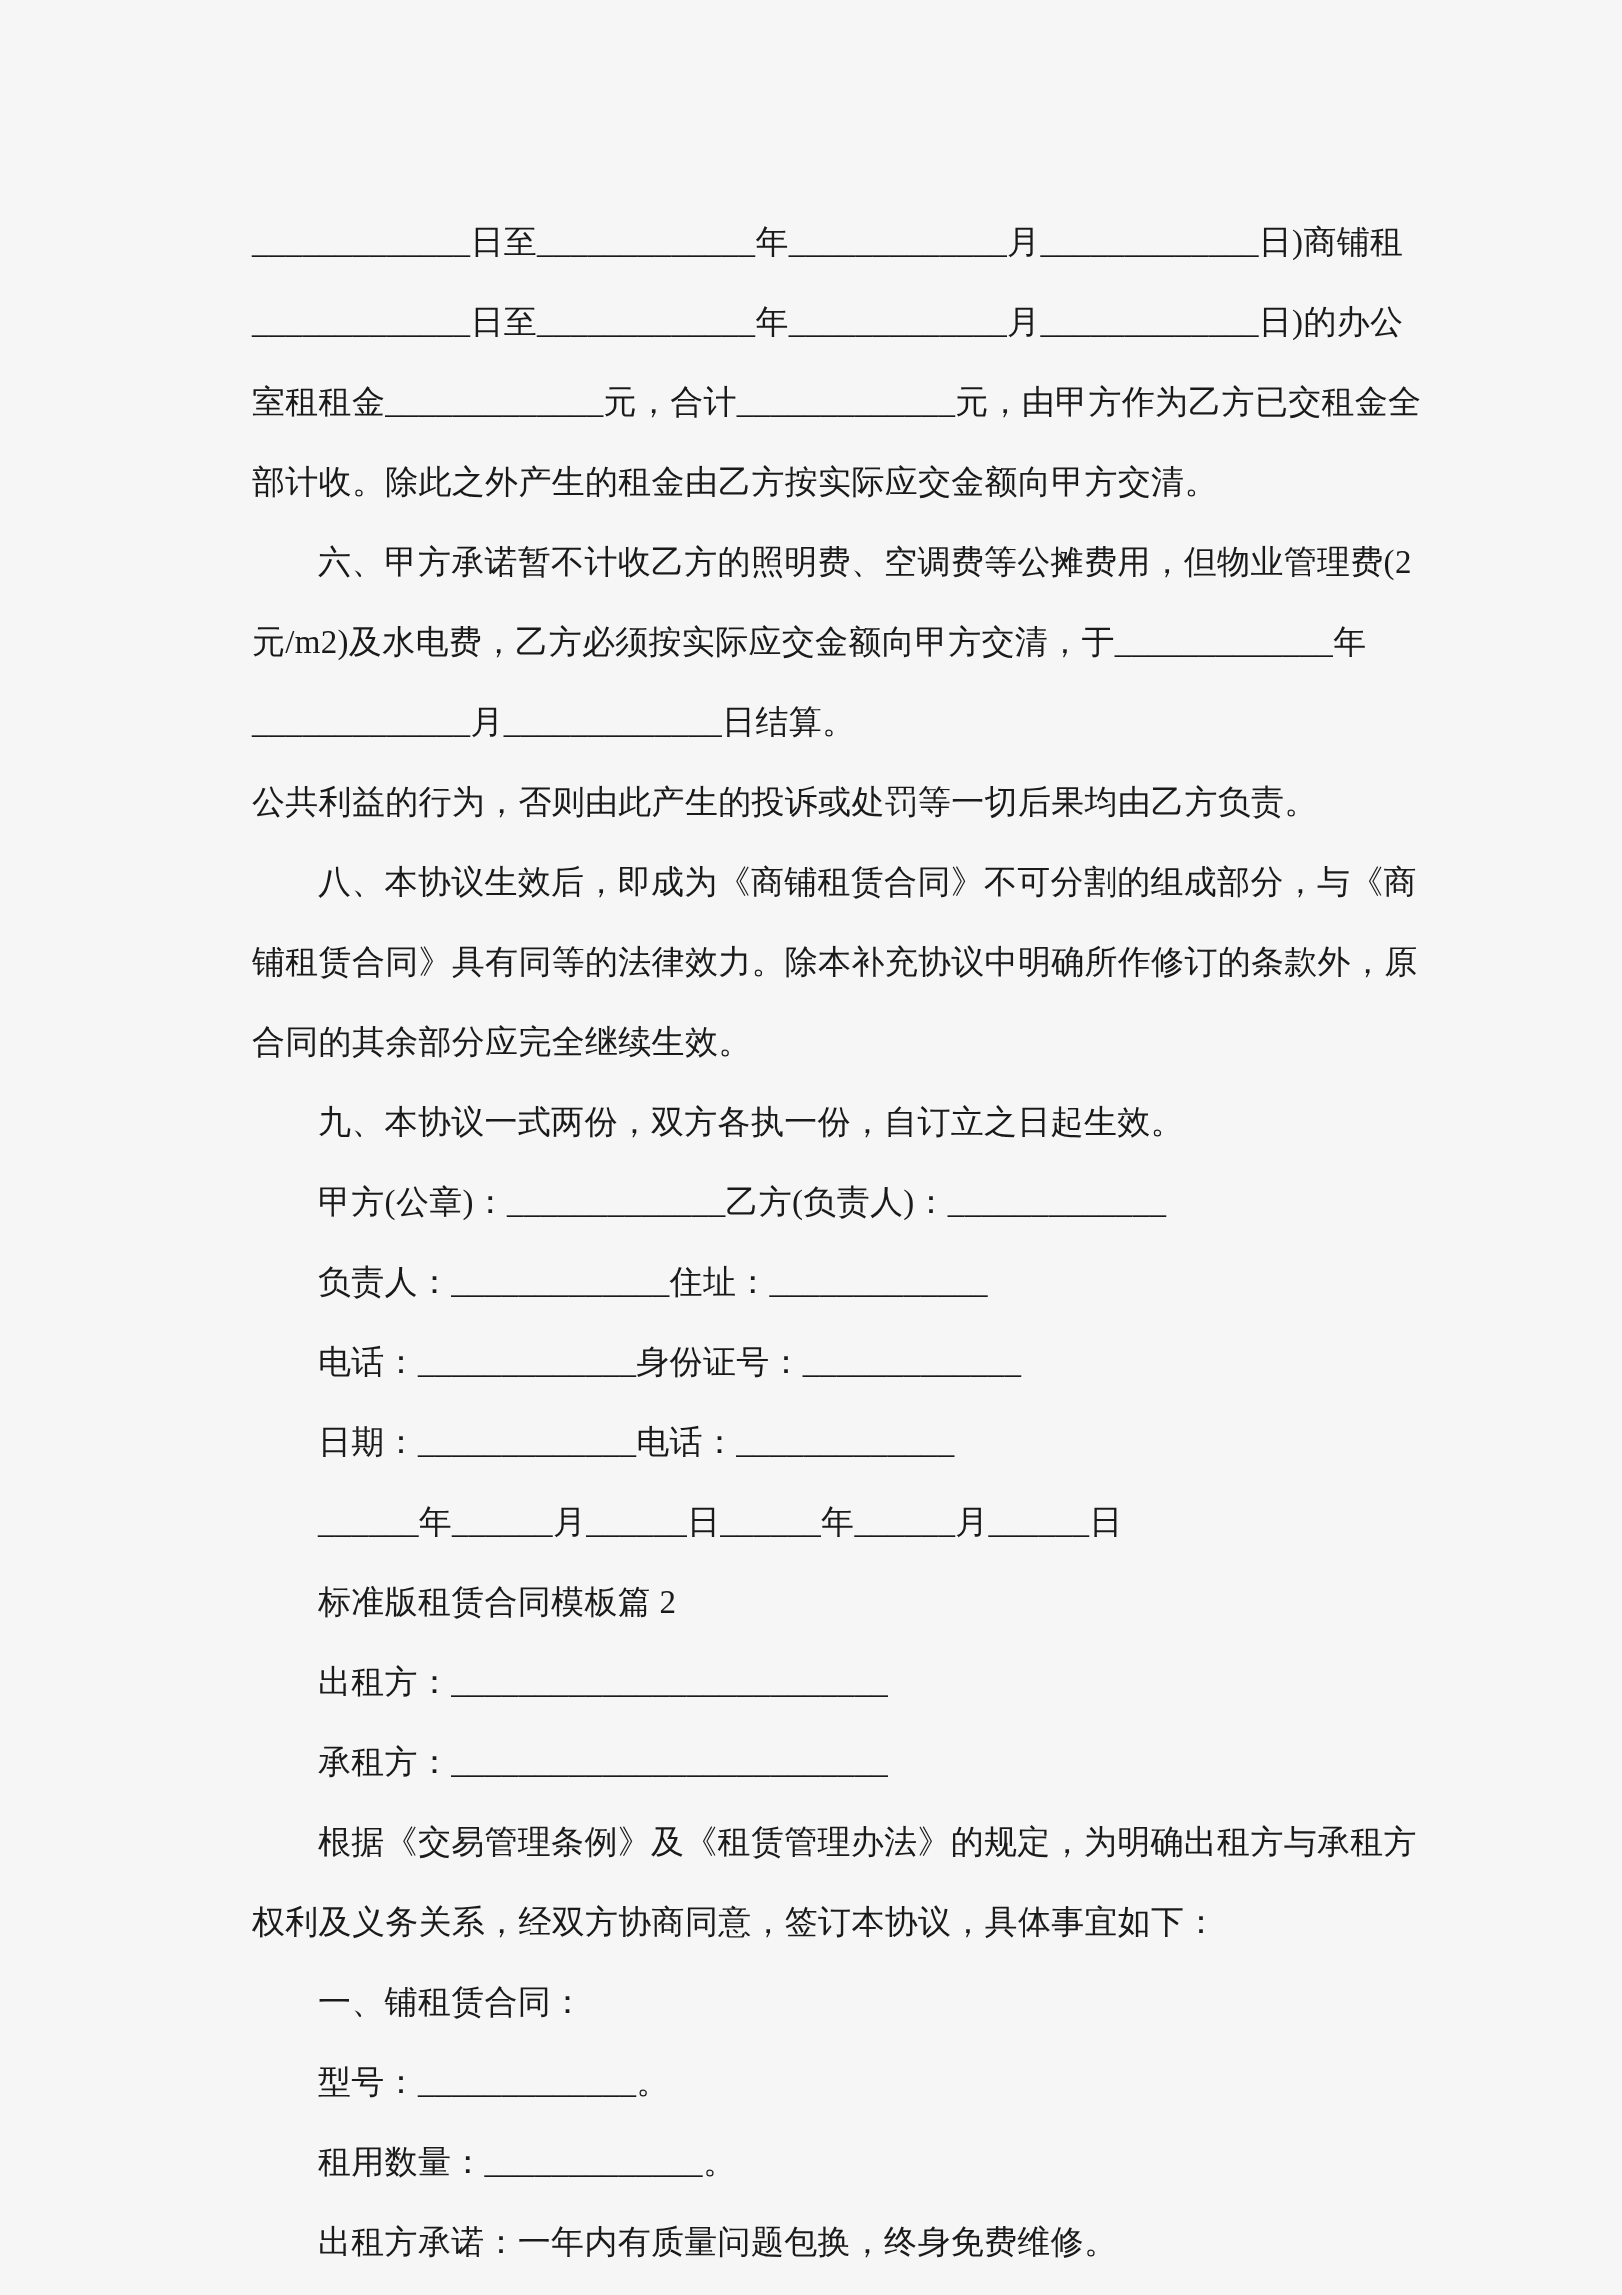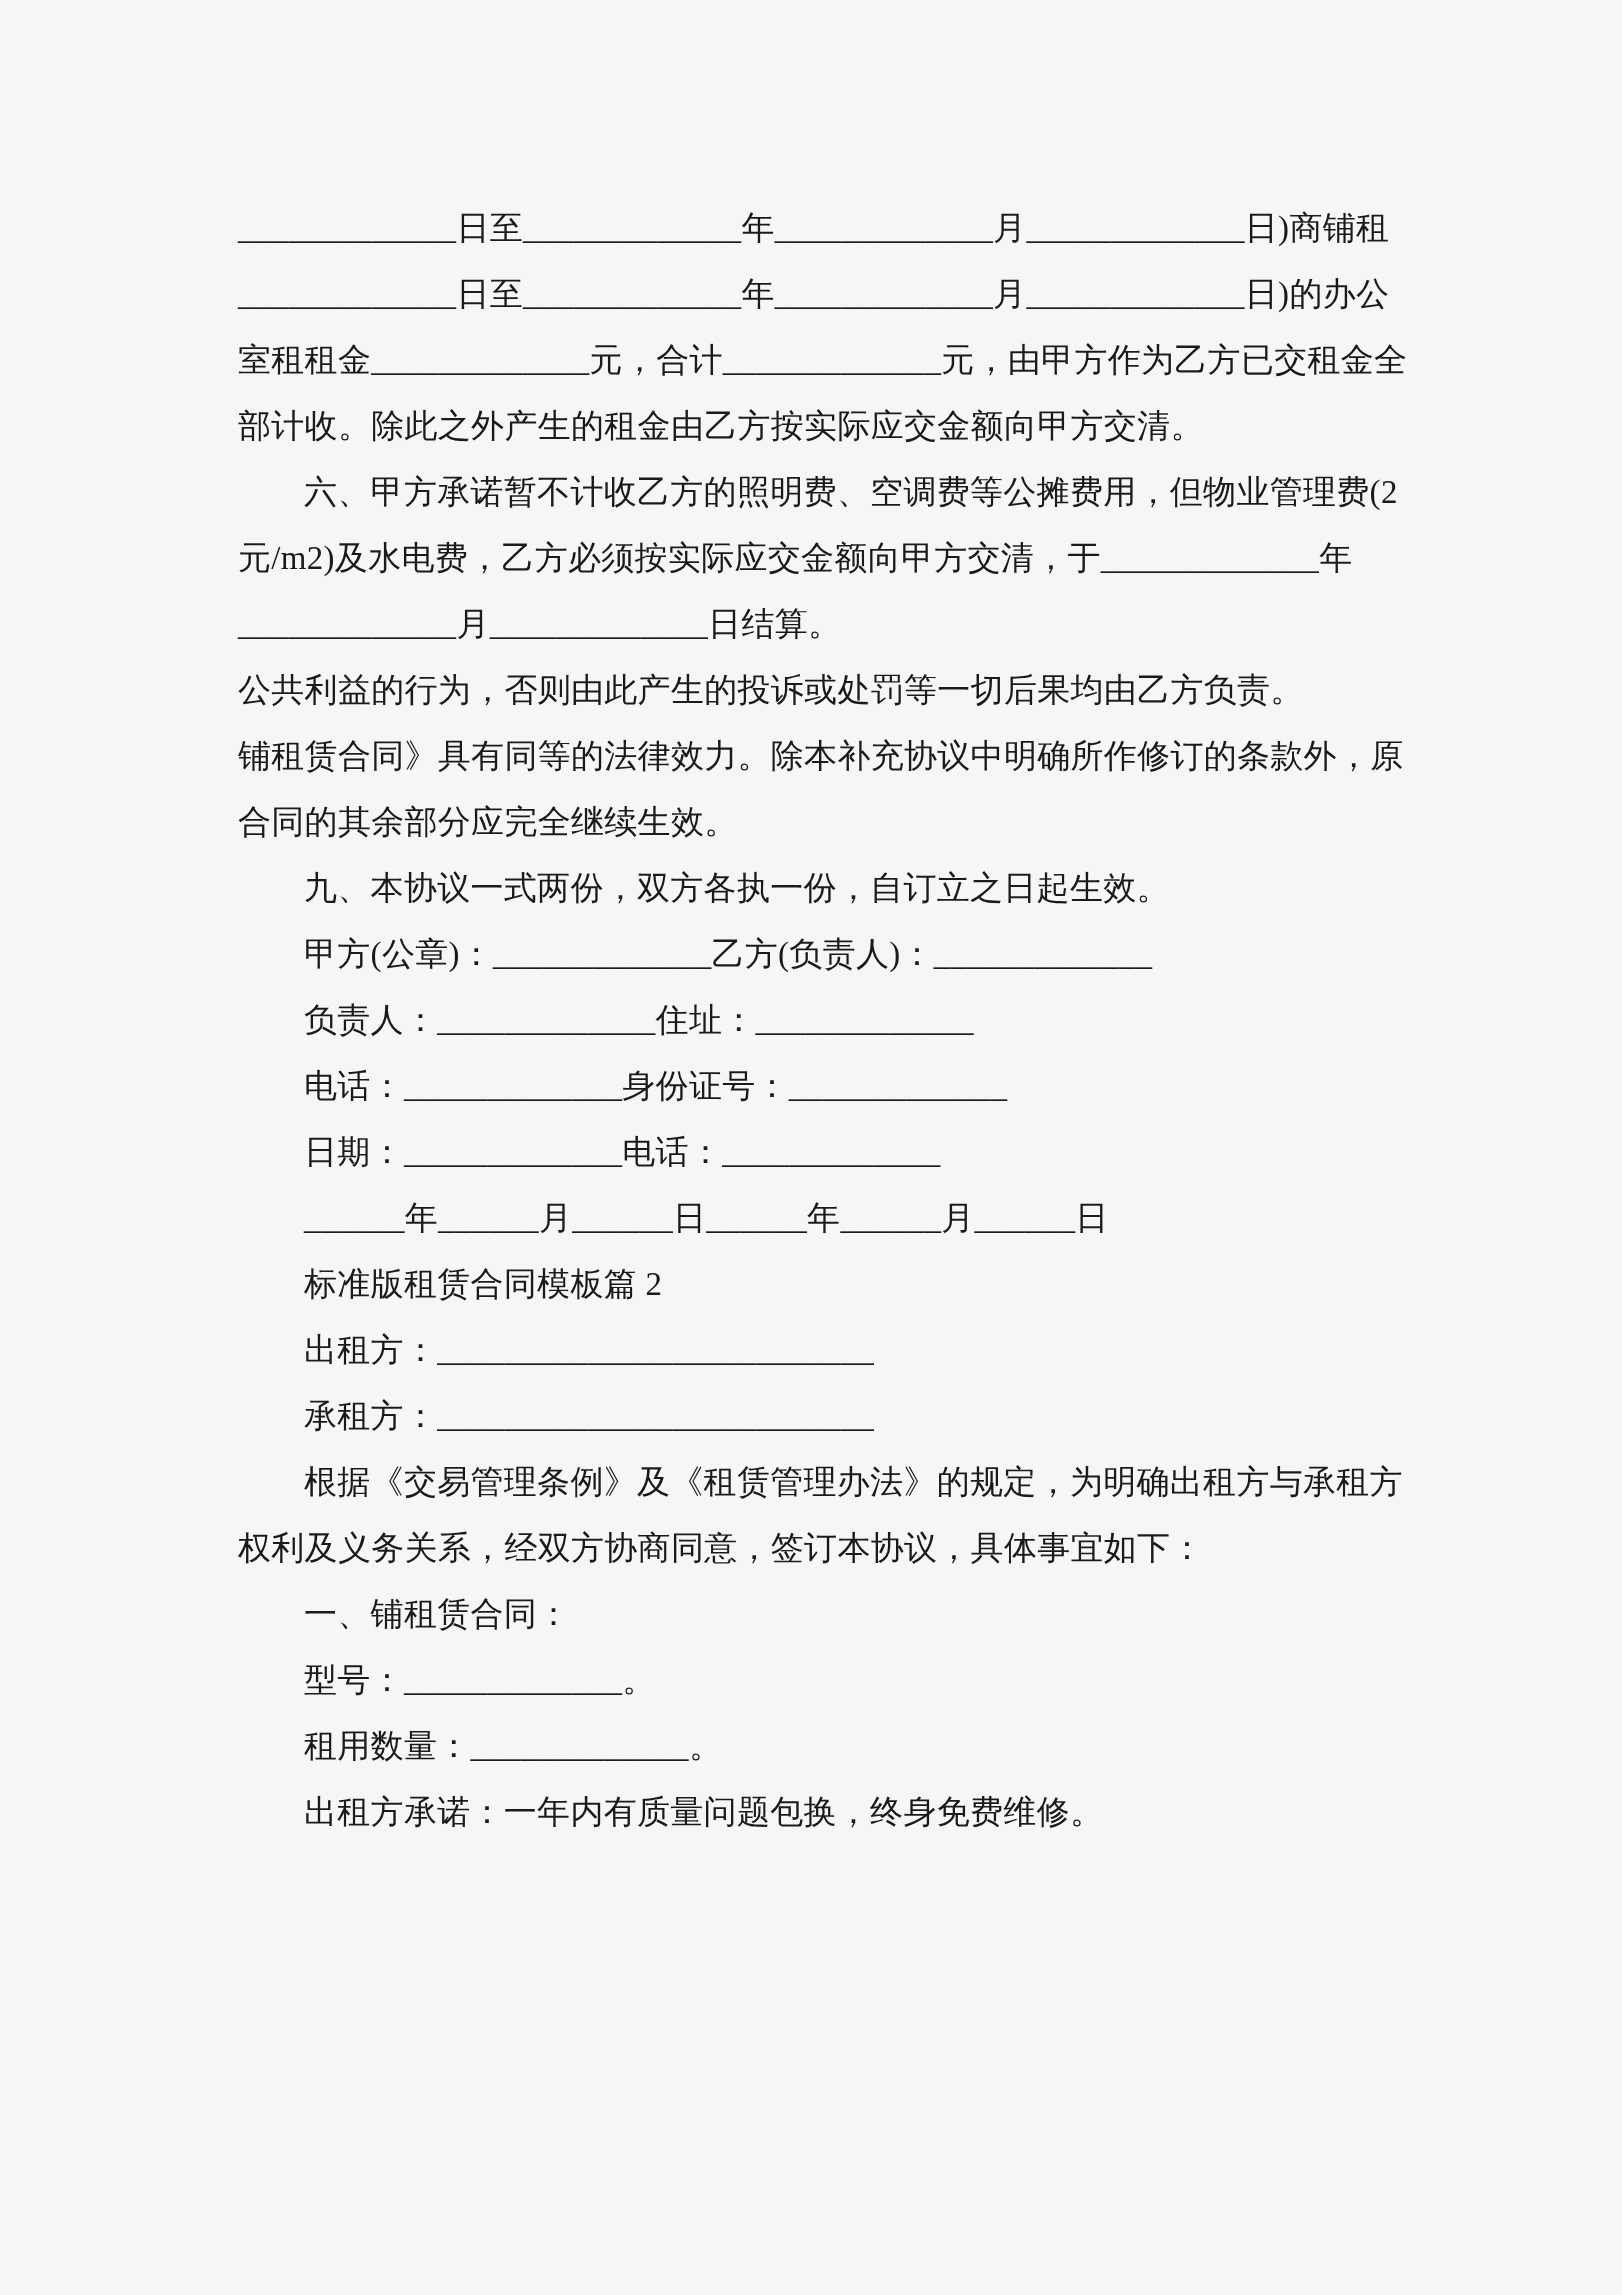--- a/index.html
+++ b/index.html
@@ -21,21 +21,21 @@
   .content {
     box-sizing: border-box;
     width: 1623px;
     padding: 194px 196px 0 236px;
     font-family: "Liberation Serif", "DejaVu Serif", serif;
     font-size: 33px;
     line-height: 64px;
     color: #1a1a1a;
   }
   .content p.line {
-    margin: 2px;
+    margin: 16px;
     padding: 0;
     white-space: nowrap;
     letter-spacing: 0.3px;
   }
   .content p.line.indent {
     text-indent: 2em;
   }
 </style>
 </head>
 <body>
@@ -43,20 +43,21 @@
 <div class="page">
   <div class="content">
       <p class="line">_____________日至_____________年_____________月_____________日)商铺租</p>
       <p class="line">_____________日至_____________年_____________月_____________日)的办公</p>
       <p class="line">室租租金_____________元，合计_____________元，由甲方作为乙方已交租金全</p>
       <p class="line">部计收。除此之外产生的租金由乙方按实际应交金额向甲方交清。</p>
       <p class="line indent">六、甲方承诺暂不计收乙方的照明费、空调费等公摊费用，但物业管理费(2</p>
       <p class="line">元/m2)及水电费，乙方必须按实际应交金额向甲方交清，于_____________年</p>
       <p class="line">_____________月_____________日结算。</p>
       <p class="line">公共利益的行为，否则由此产生的投诉或处罚等一切后果均由乙方负责。</p>
+      <p class="line indent">八、本协议生效后，即成为《商铺租赁合同》不可分割的组成部分，与《商</p>
       <p class="line">铺租赁合同》具有同等的法律效力。除本补充协议中明确所作修订的条款外，原</p>
       <p class="line">合同的其余部分应完全继续生效。</p>
       <p class="line indent">九、本协议一式两份，双方各执一份，自订立之日起生效。</p>
       <p class="line indent">甲方(公章)：_____________乙方(负责人)：_____________</p>
       <p class="line indent">负责人：_____________住址：_____________</p>
       <p class="line indent">电话：_____________身份证号：_____________</p>
       <p class="line indent">日期：_____________电话：_____________</p>
       <p class="line indent">______年______月______日______年______月______日</p>
       <p class="line indent">标准版租赁合同模板篇 2</p>
       <p class="line indent">出租方：__________________________</p>

